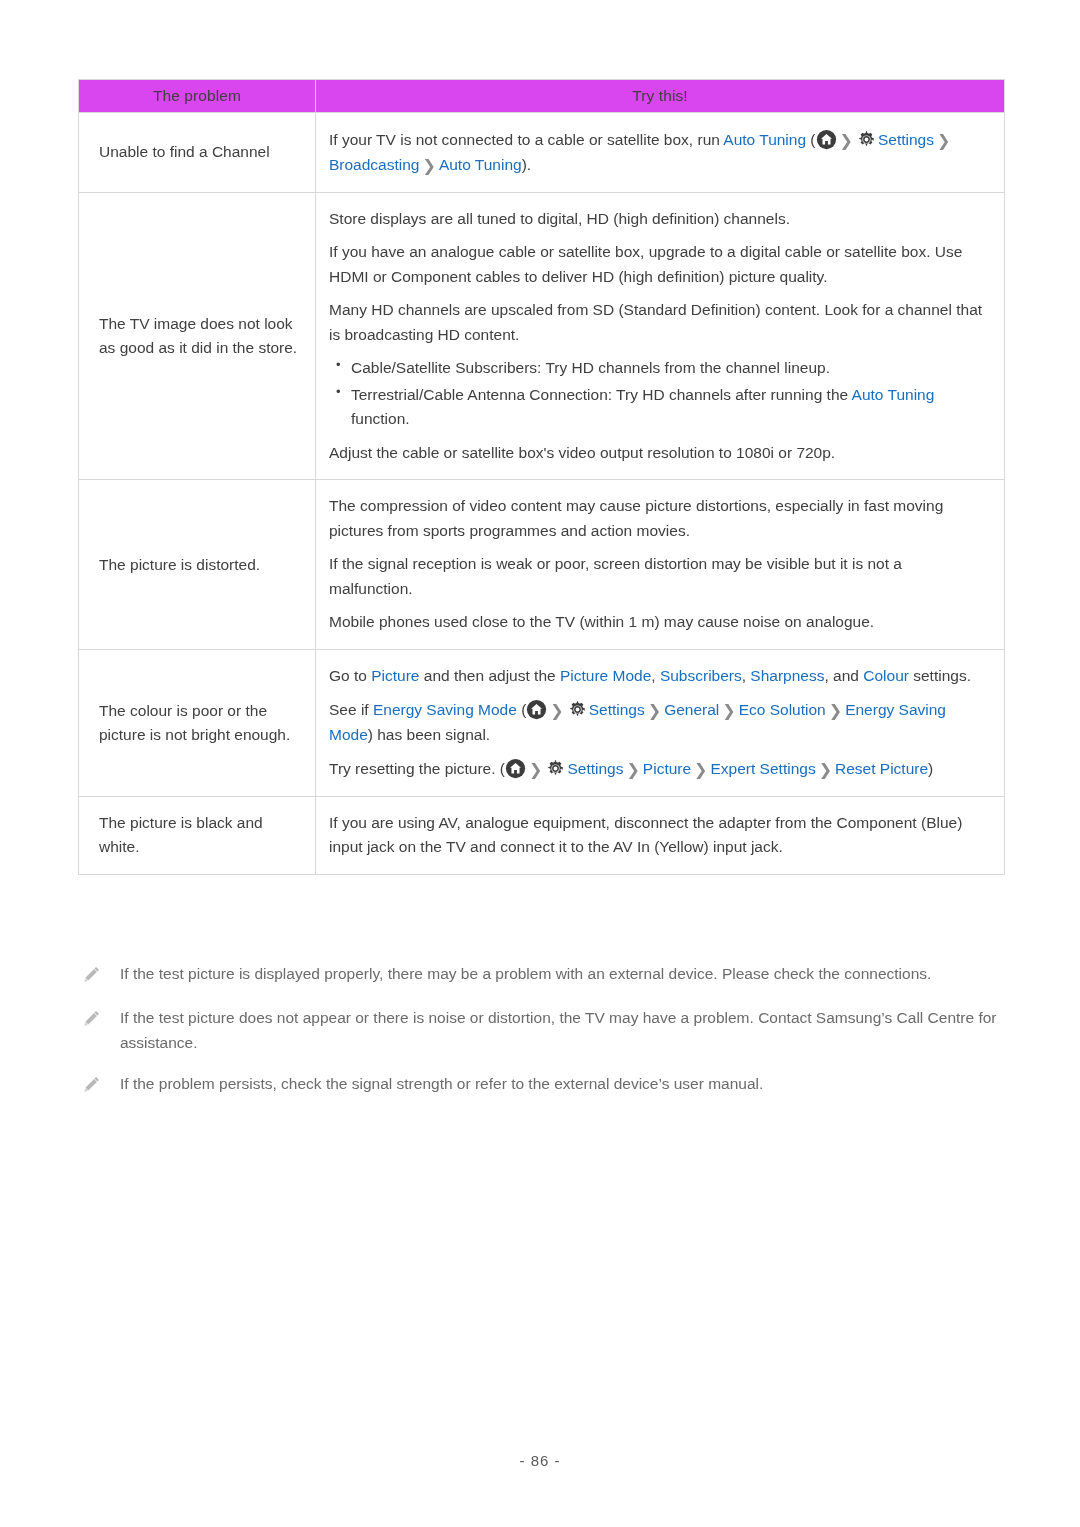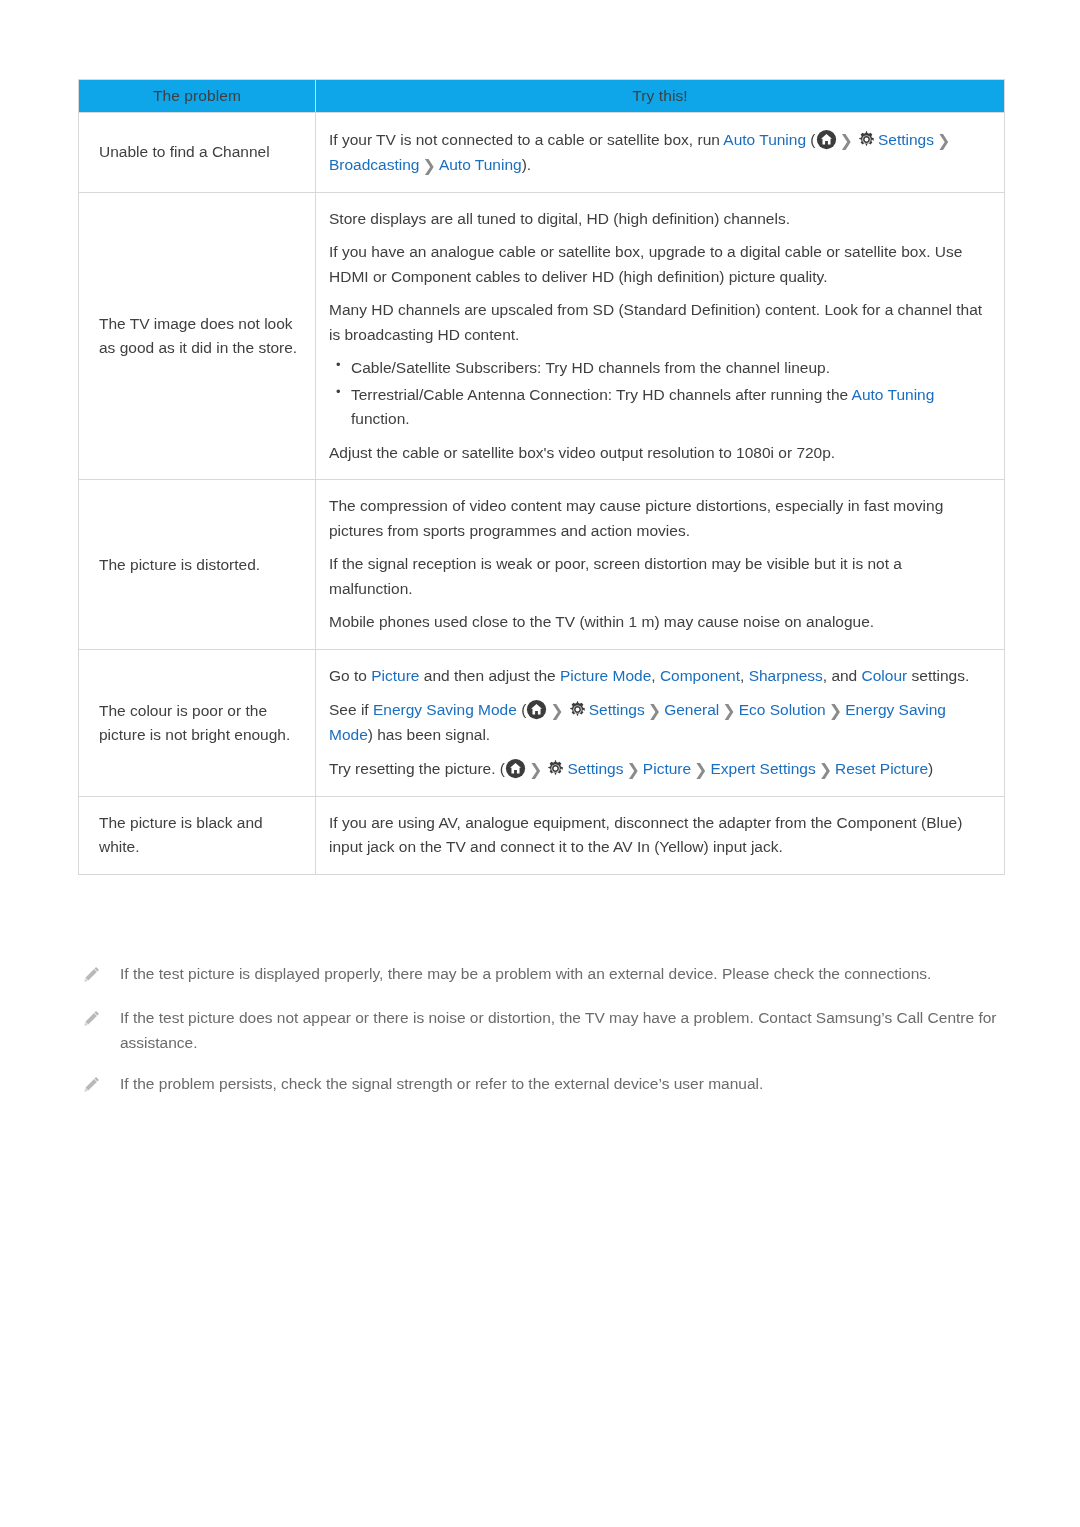--- a/index.html
+++ b/index.html
@@ -33,21 +33,21 @@
   }
   .tbl td, .tbl th {
     border: 1px solid #d8d8d8;
     vertical-align: middle;
     padding: 0;
   }
   .tbl .c1 { width: 237px; }
   .tbl .c2 { width: 689px; }
 
   thead th {
-    background: #0ea5e9;
+    background: #d946ef;
     font-weight: normal;
     font-size: 15.5px;
     color: #3f3f3f;
     text-align: center;
     height: 32px;
     letter-spacing: .1px;
   }
 
   td.prob {
     padding: 12px 16px 12px 20px;
@@ -205,21 +205,21 @@
           <p>The compression of video content may cause picture distortions, especially in fast moving pictures from sports programmes and action movies.</p>
           <p>If the signal reception is weak or poor, screen distortion may be visible but it is not a malfunction.</p>
           <p>Mobile phones used close to the TV (within 1 m) may cause noise on analogue.</p>
         </td>
       </tr>
 
 
       <tr>
         <td class="prob">The colour is poor or the picture is not bright enough.</td>
         <td class="ans">
-          <p><span>Go to </span><span class="lnk">Picture</span><span> and then adjust the </span><span class="lnk">Picture Mode</span><span>, </span><span class="lnk">Component</span><span>, </span><span class="lnk">Sharpness</span><span>, and </span><span class="lnk">Colour</span><span> settings.</span></p>
+          <p><span>Go to </span><span class="lnk">Picture</span><span> and then adjust the </span><span class="lnk">Picture Mode</span><span>, </span><span class="lnk">Subscribers</span><span>, </span><span class="lnk">Sharpness</span><span>, and </span><span class="lnk">Colour</span><span> settings.</span></p>
 
           <p><span>See if </span><span class="lnk">Energy Saving Mode</span><span> (</span><span class="ico-home"><svg viewBox="0 0 24 24" width="21" height="21">
                   <circle cx="12" cy="12" r="11" fill="#3c3c3c"></circle>
                   <path d="M12 5.6 L18.2 11 L16.6 11 L16.6 17.6 L13.6 17.6 L13.6 13.6 L10.4 13.6 L10.4 17.6 L7.4 17.6 L7.4 11 L5.8 11 Z" fill="#ffffff"></path>
                 </svg></span><span class="chev">❯</span><span class="ico-gear"><svg viewBox="0 0 24 24" width="21" height="21">
                   <path fill="#3c3c3c" d="M12 8.1a3.9 3.9 0 1 0 0 7.8 3.9 3.9 0 0 0 0-7.8zm0 6.1a2.2 2.2 0 1 1 0-4.4 2.2 2.2 0 0 1 0 4.4z"></path>
                   <path fill="#3c3c3c" d="M20.3 13.6l-.1-1.6.1-1.6-2.1-.5a6.5 6.5 0 0 0-.7-1.7l1.2-1.8-2.2-2.2-1.8 1.2c-.5-.3-1.1-.6-1.7-.7L12.5 2.6h-1l-.5 2.1c-.6.1-1.2.4-1.7.7L7.5 4.2 5.3 6.4l1.2 1.8c-.3.5-.6 1.1-.7 1.7l-2.1.5v1l2.1.5c.1.6.4 1.2.7 1.7l-1.2 1.8 2.2 2.2 1.8-1.2c.5.3 1.1.6 1.7.7l.5 2.1h1l.5-2.1c.6-.1 1.2-.4 1.7-.7l1.8 1.2 2.2-2.2-1.2-1.8c.3-.5.6-1.1.7-1.7zM12 16.7a4.7 4.7 0 1 1 0-9.4 4.7 4.7 0 0 1 0 9.4z"></path>
                 </svg></span><span class="lnk">Settings</span><span class="chev">❯</span><span class="lnk">General</span><span class="chev">❯</span><span class="lnk">Eco Solution</span><span class="chev">❯</span><span class="lnk">Energy Saving Mode</span><span>) has been signal.</span></p>
 
           <p><span>Try resetting the picture. (</span><span class="ico-home"><svg viewBox="0 0 24 24" width="21" height="21">
@@ -273,14 +273,15 @@
               <path fill="#b4b4b4" d="M17.8 2.6l3.6 3.6-1.9 1.9-3.6-3.6z"></path>
               <path fill="#b9b9b9" d="M15.2 5.2l3.6 3.6L7.9 19.7 4.3 16.1z"></path>
               <path fill="#d2d2d2" d="M4 16.6l3.5 3.5-4.6 1.1z"></path>
             </svg></span>
       </div>
       <div class="ntext">If the problem persists, check the signal strength or refer to the external device’s user manual.</div>
     </div>
 
   </div>
 
+  <div class="footer">- 86 -</div>
 
 </div>
 
 </body></html>

